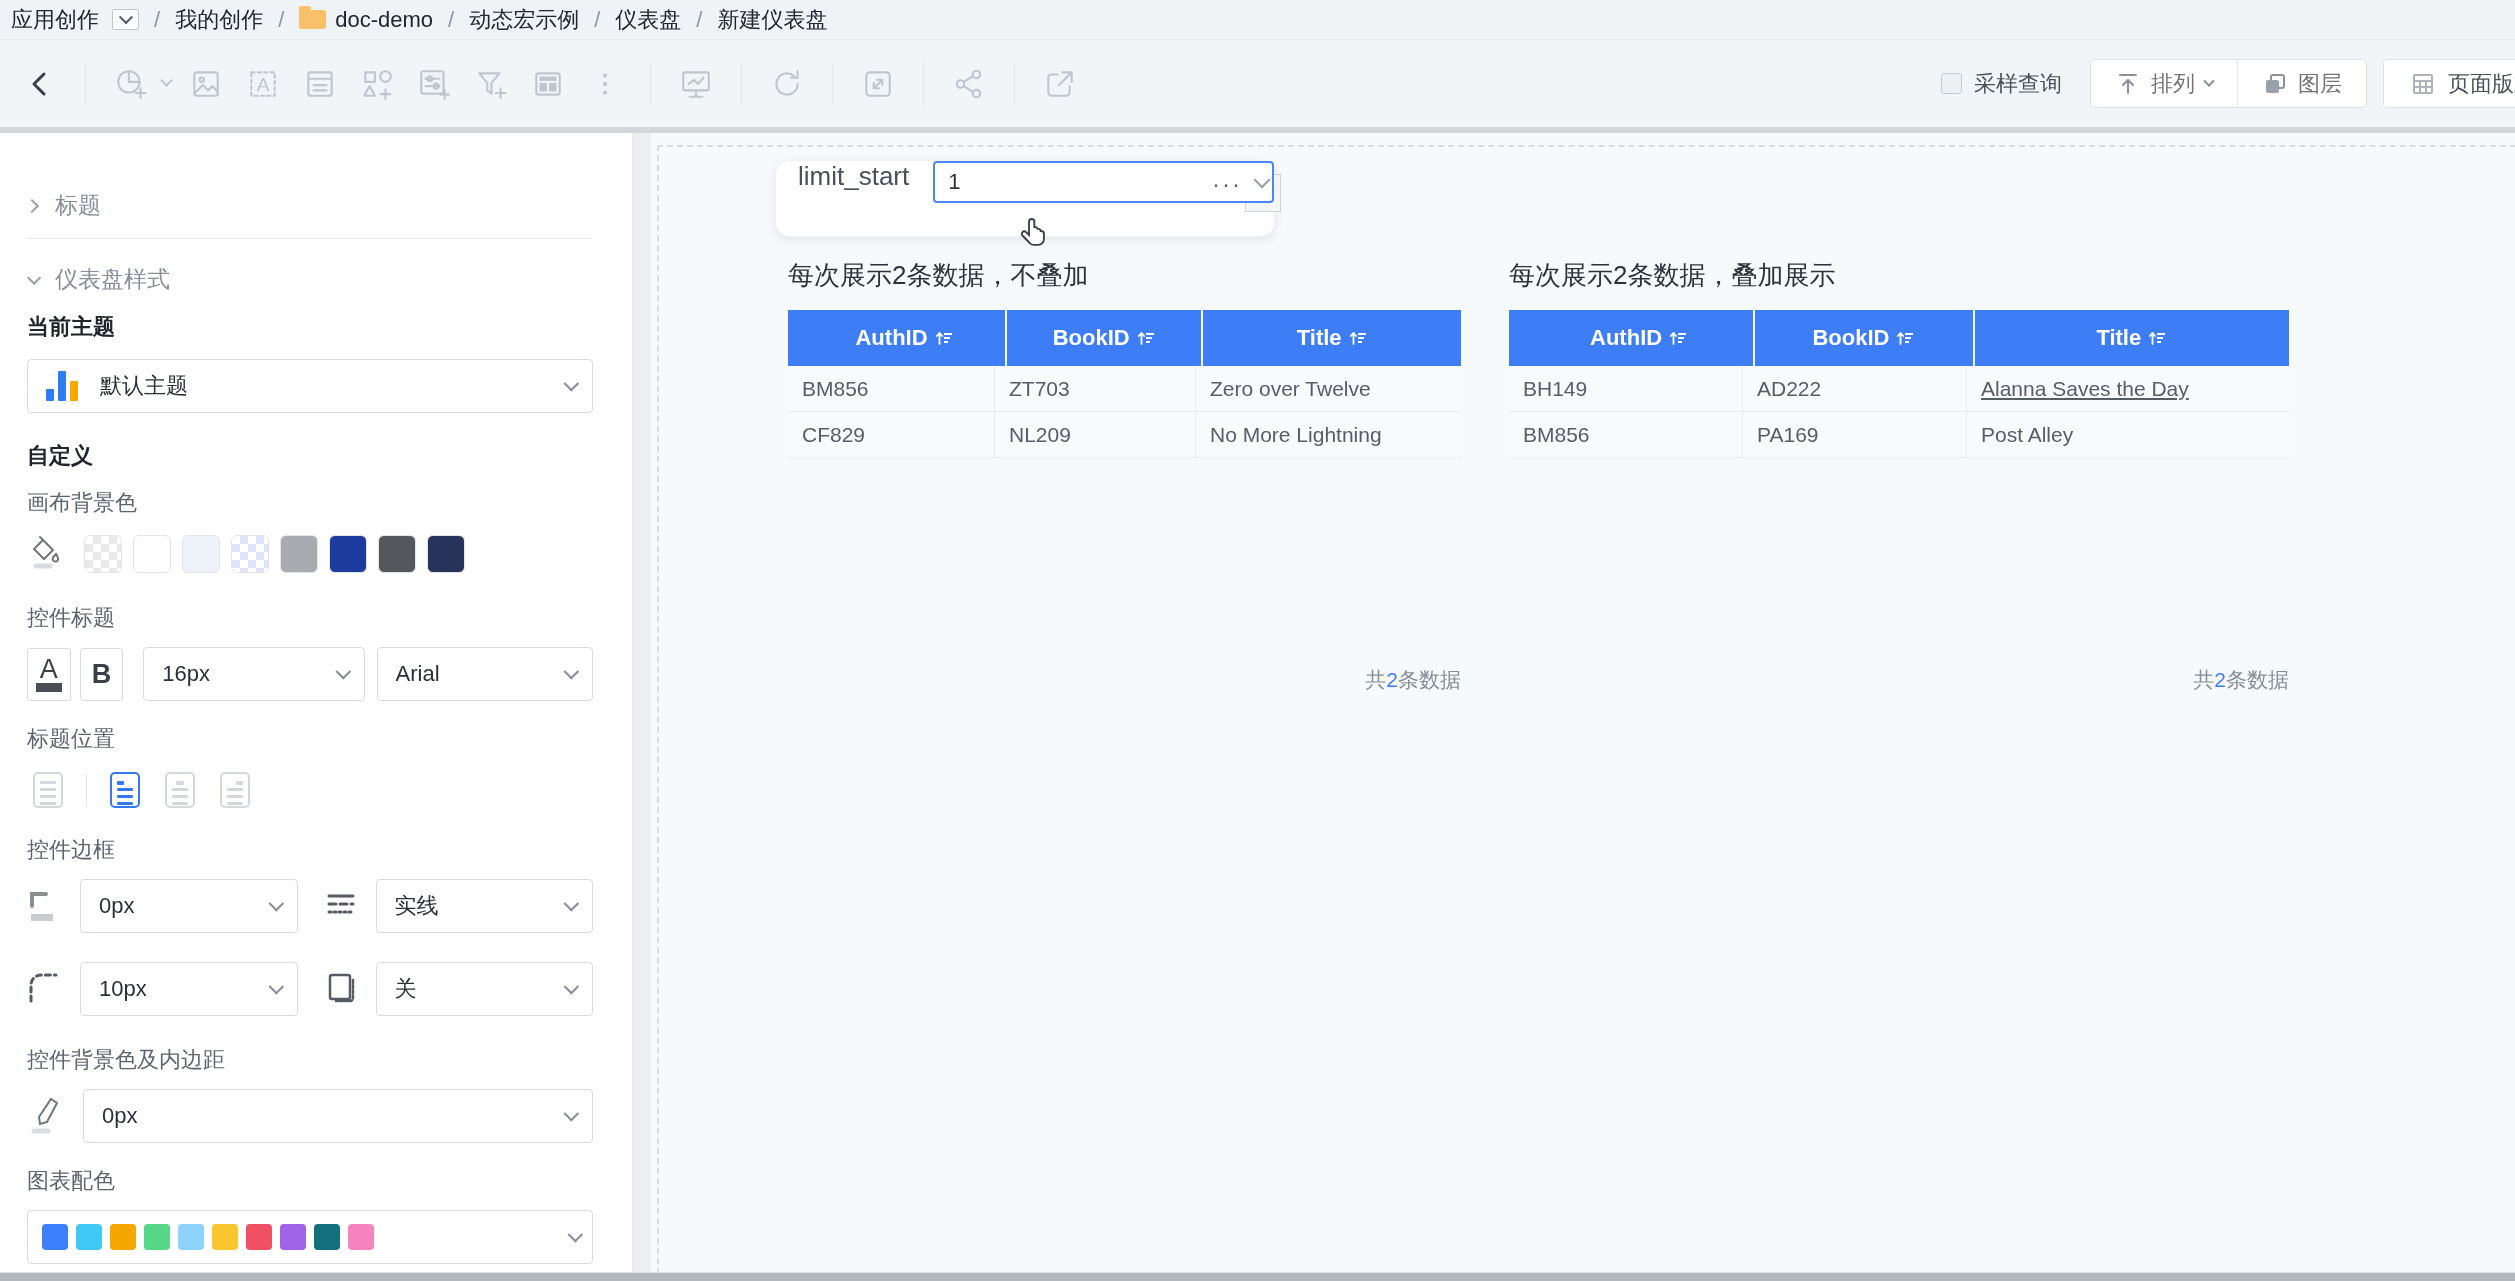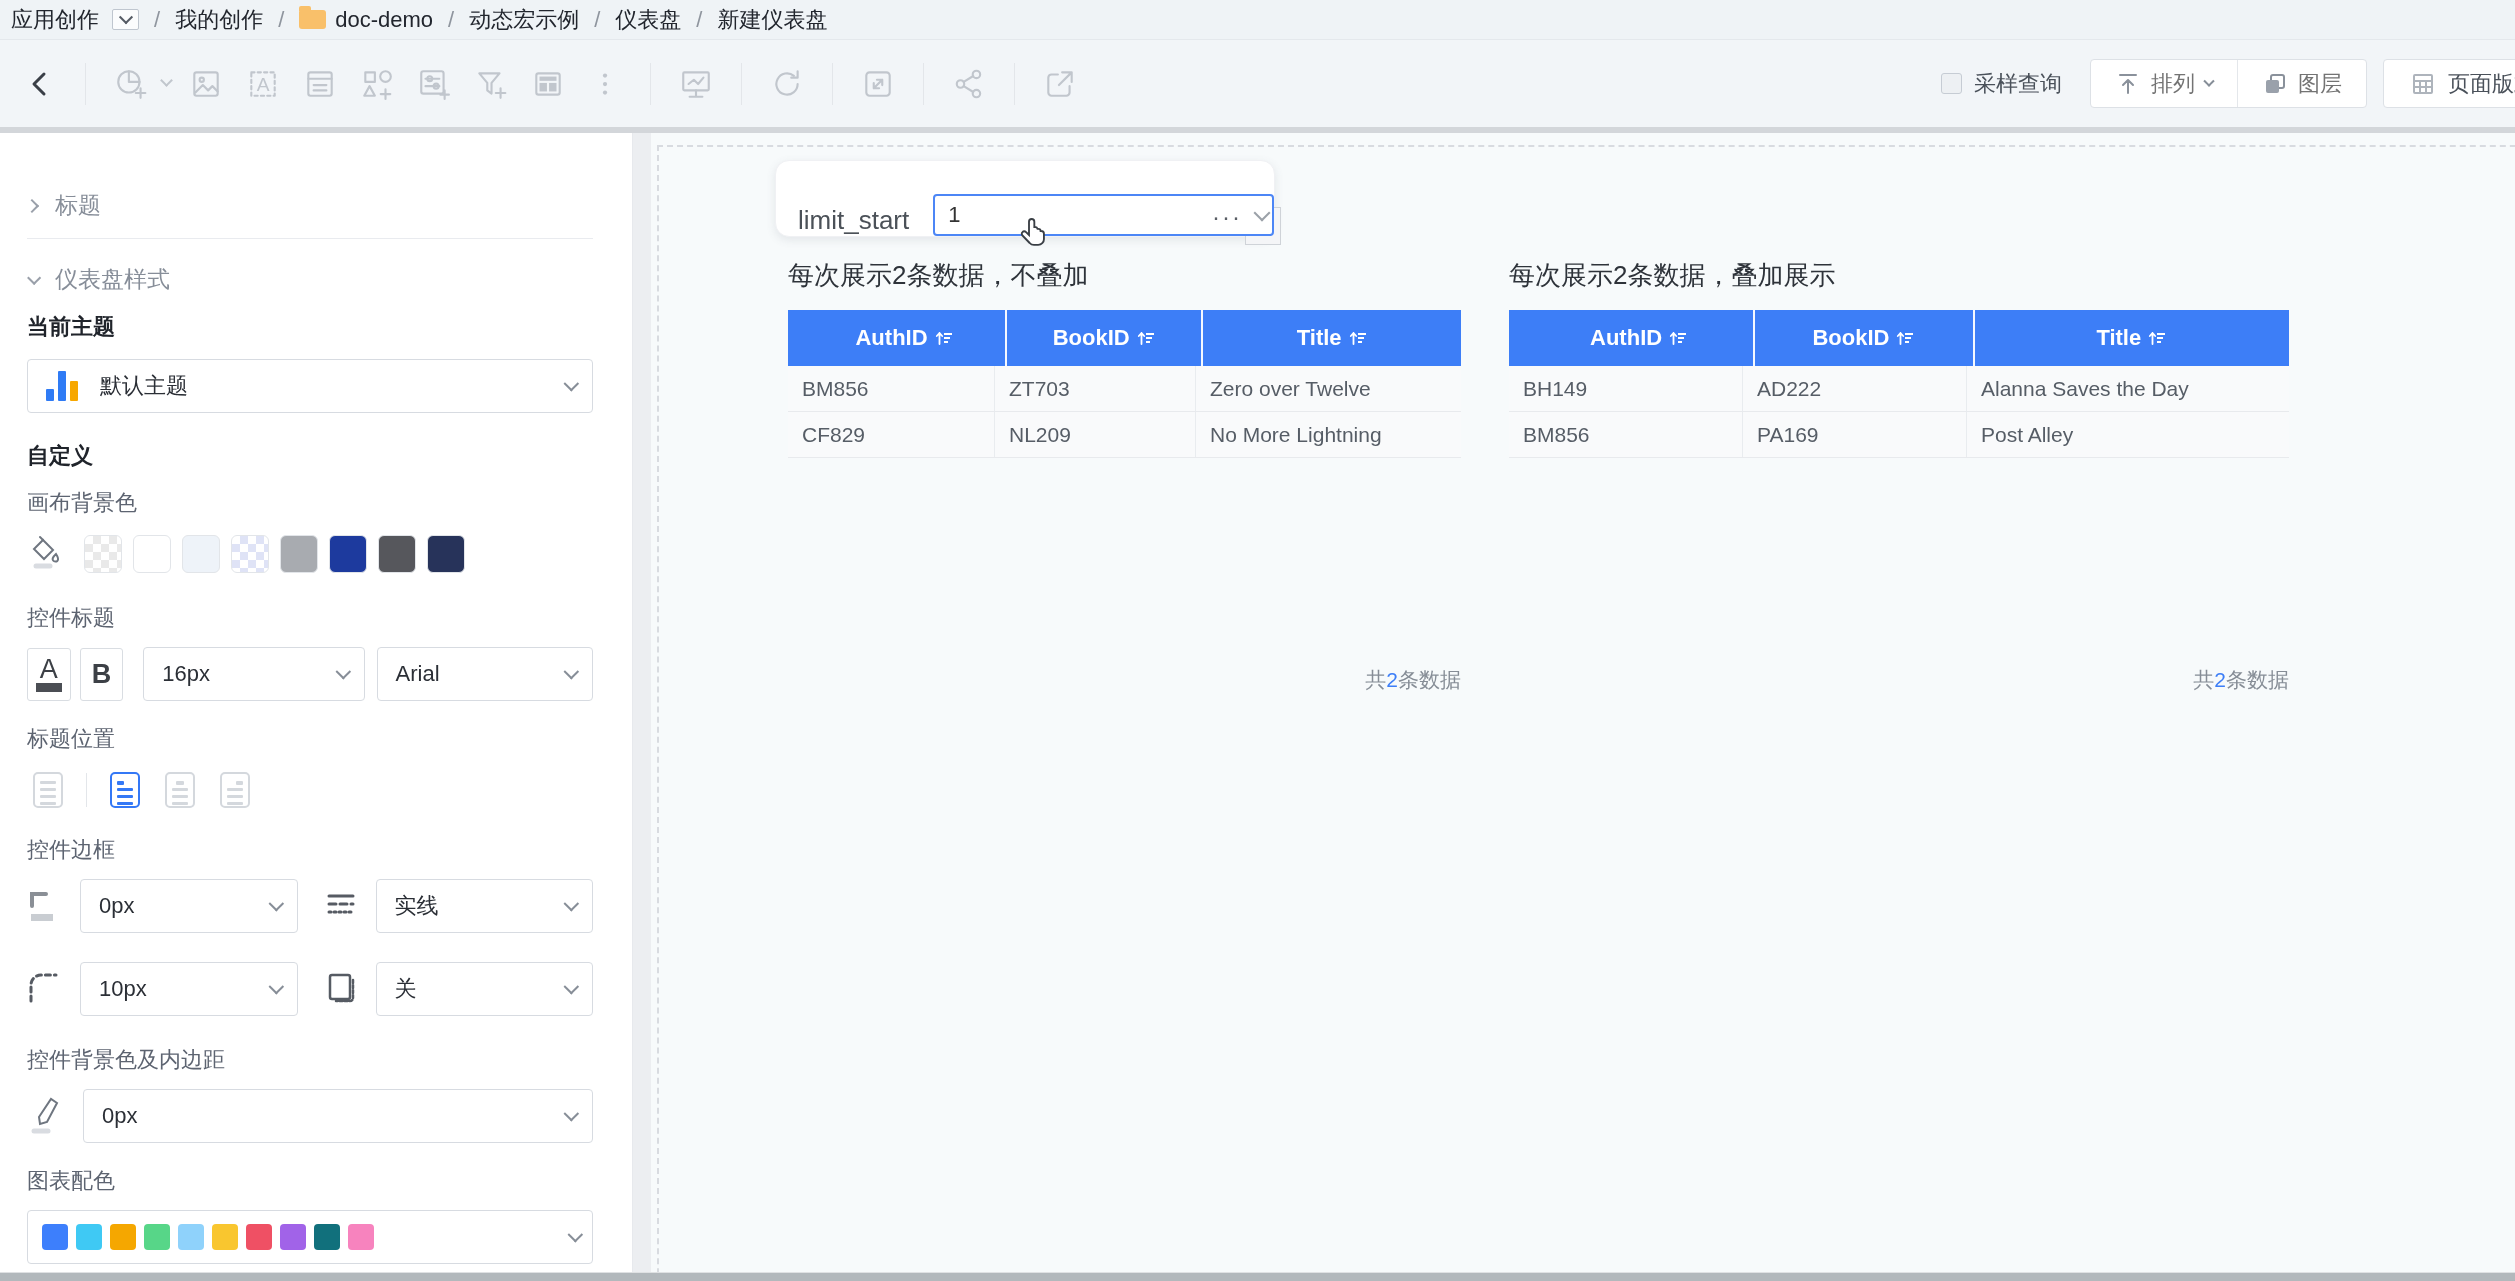--- a/index.html
+++ b/index.html
@@ -78,21 +78,21 @@
   .doc .title-line { left:5px; right:14px; height:4px; }
   .brd-row { display:flex; align-items:center; margin-bottom:29px; }
   .chips-sel { margin:13px 0 13px 0; padding:0 14px; }
   .chip { width:26px; height:26px; border-radius:4px; }
   .chip-wrap { display:flex; gap:8px; }
 
   
   .sel-outline { position:absolute; left:6px; top:12px; width:2600px; height:1400px; border:2px dashed #d8dbe0; pointer-events:none; }
   .filter-card { position:absolute; left:124px; top:27px; width:500px; height:77px; background:#fff;
     border:1px solid #f0f1f4; border-radius:14px; box-shadow:0 3px 10px rgba(80,90,110,.12);
-    display:flex; align-items:flex-end; padding-left:22px; }
+    display:flex; align-items:flex-start; padding-left:22px; }
   .filter-label { font-size:26px; color:#4b5158; margin-right:24px; }
   .filter-input-wrap { position:relative; width:348px; height:42px; }
   .filter-input { width:100%; height:100%; border:2px solid #4c86f6; border-radius:4px; font-size:22px;
     color:#333; padding:0 60px 0 13px; outline:none; background:#fff; position:relative; z-index:2;
     font-family:"Liberation Sans","DejaVu Sans",sans-serif; }
   .stepper-box { position:absolute; right:-7px; bottom:-9px; width:36px; height:38px; background:#f4f5f7;
     border:1px solid #cfd3d8; z-index:1; }
   .input-dots { position:absolute; right:32px; top:55%; z-index:3; color:#5a5f66; font-size:24px; letter-spacing:2px; line-height:0; }
   .input-chev { position:absolute; right:6px; top:13px; z-index:3; width:12px; height:12px;
     border-right:2px solid #9ba1a8; border-bottom:2px solid #9ba1a8; transform:rotate(45deg); }
@@ -545,21 +545,21 @@
               <path d="M5.5 16V5M5.5 5L2.8 8M5.5 5l2.7 3" stroke="#fff" stroke-width="1.8" fill="none" stroke-linecap="round"></path>
               <rect x="10" y="5" width="8" height="2" fill="#fff"></rect>
               <rect x="10" y="9" width="6" height="2" fill="#fff"></rect>
               <rect x="10" y="13" width="4" height="2" fill="#fff"></rect>
             </svg>
         </div>
       </div>
       <div class="tr">
         <div class="td" style="width:233px;">BH149</div>
         <div class="td" style="width:224px;">AD222</div>
-        <div class="td" style="width:323px;">Alanna Saves the Day</div>
+        <div class="td" style="width:323px;text-decoration:underline;">Alanna Saves the Day</div>
       </div>
       <div class="tr">
         <div class="td" style="width:233px;">BM856</div>
         <div class="td" style="width:224px;">PA169</div>
         <div class="td" style="width:323px;">Post Alley</div>
       </div>
     </div>
     <div class="wfooter" style="left:1438px;width:200px;">
       <span>共</span><b>2</b><span>条数据</span>
     </div>

